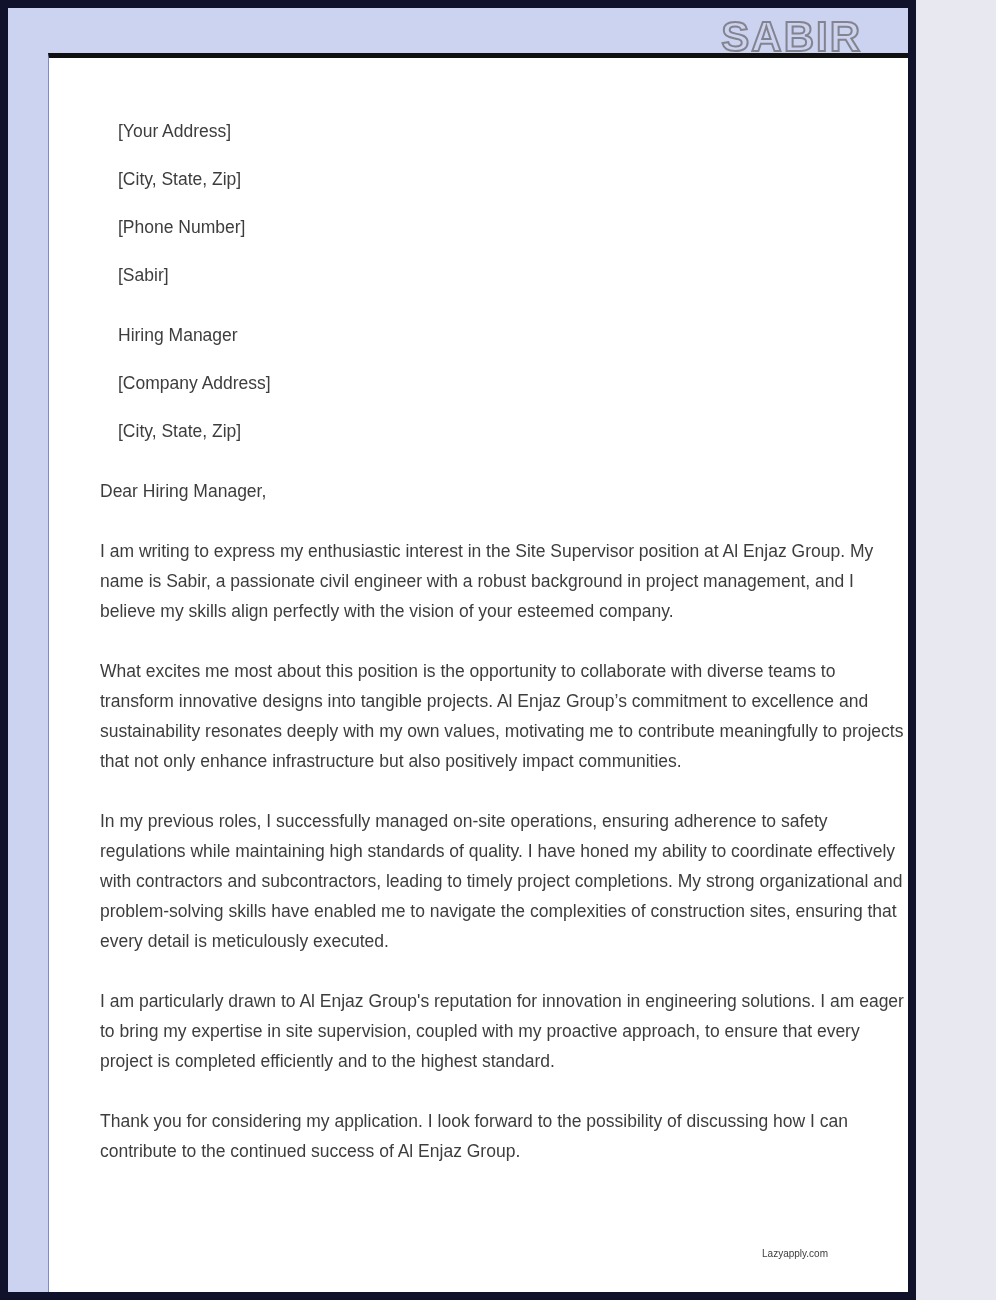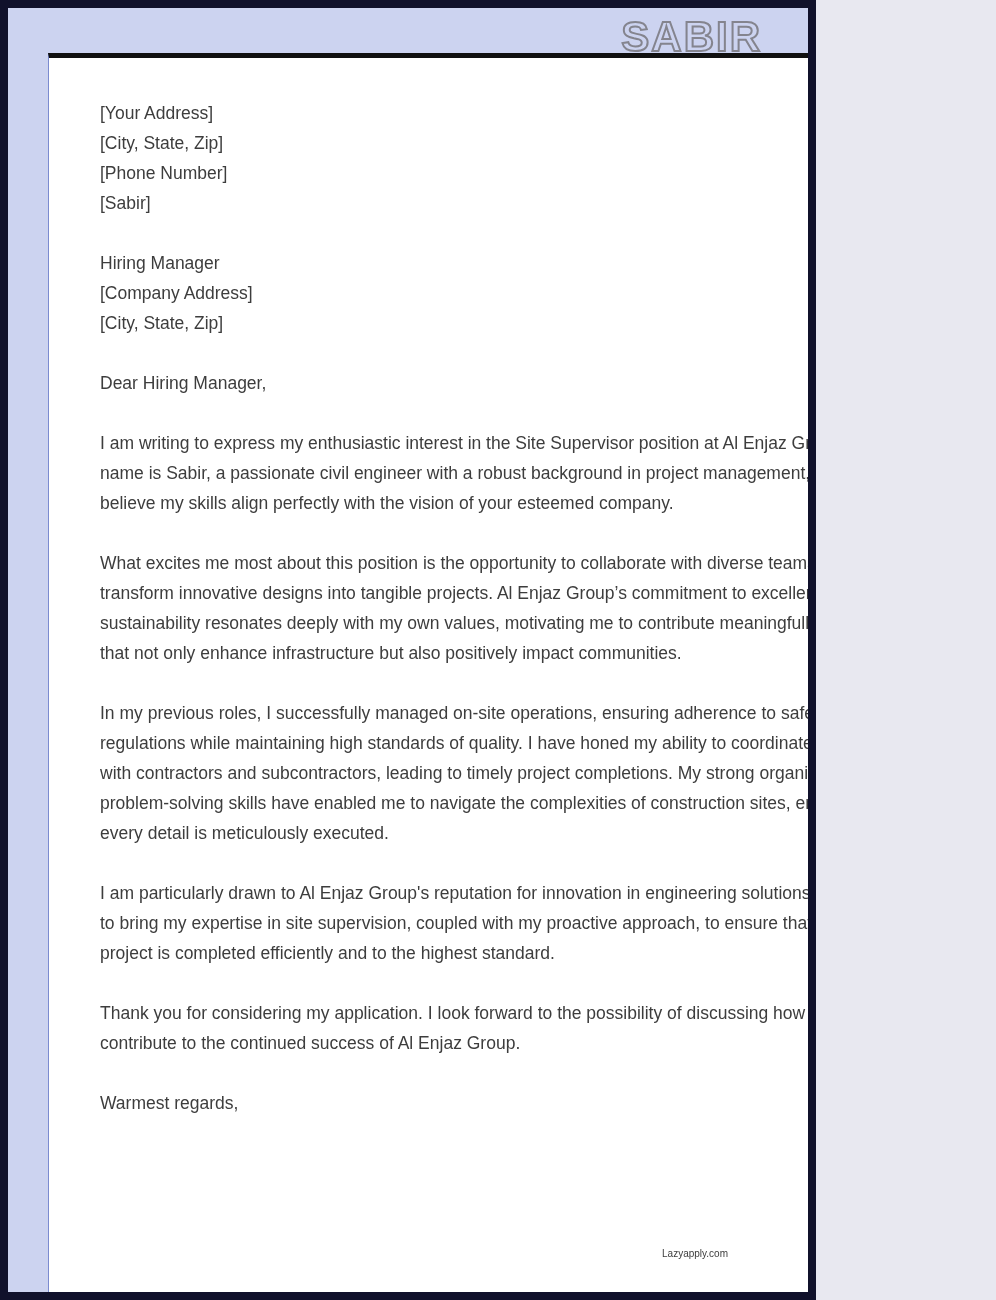--- a/index.html
+++ b/index.html
@@ -2,21 +2,21 @@
 <html><head>
 <meta charset="utf-8">
 <style>
   html, body {
     margin: 0;
     padding: 0;
     background: #e8e8f0;
   }
   .frame {
     position: relative;
-    width: 816px;
+    width: 916px;
     height: 1300px;
     box-sizing: border-box;
     border: 8px solid #10112b;
     background: #ccd3f0;
     overflow: hidden;
     font-family: "Liberation Sans", "DejaVu Sans", sans-serif;
   }
   .brand {
     position: absolute;
     top: 6px;
@@ -36,21 +36,21 @@
     top: 45px;
     width: 900px;
     height: 1500px;
     box-sizing: border-box;
     background: #ffffff;
     border: 1px solid #7b8bd0;
     border-top: 5px solid #101010;
     padding: 40px 42px 0 51px;
   }
   .page p {
-    margin: 0;
+    margin: 18px;
     color: #3d3d3d;
     font-size: 17.5px;
     line-height: 30px;
   }
   .block {
     margin: 0 0 30px 0;
   }
   .para {
     margin: 0 0 30px 0 !important;
     max-width: 816px;
@@ -86,19 +86,18 @@
     </div>
 
     <p class="para">Dear Hiring Manager,</p>
 
     <p class="para">I am writing to express my enthusiastic interest in the Site Supervisor position at Al Enjaz Group. My name is Sabir, a passionate civil engineer with a robust background in project management, and I believe my skills align perfectly with the vision of your esteemed company.</p>
     <p class="para">What excites me most about this position is the opportunity to collaborate with diverse teams to transform innovative designs into tangible projects. Al Enjaz Group’s commitment to excellence and sustainability resonates deeply with my own values, motivating me to contribute meaningfully to projects that not only enhance infrastructure but also positively impact communities.</p>
     <p class="para">In my previous roles, I successfully managed on-site operations, ensuring adherence to safety regulations while maintaining high standards of quality. I have honed my ability to coordinate effectively with contractors and subcontractors, leading to timely project completions. My strong organizational and problem-solving skills have enabled me to navigate the complexities of construction sites, ensuring that every detail is meticulously executed.</p>
     <p class="para">I am particularly drawn to Al Enjaz Group's reputation for innovation in engineering solutions. I am eager to bring my expertise in site supervision, coupled with my proactive approach, to ensure that every project is completed efficiently and to the highest standard.</p>
     <p class="para">Thank you for considering my application. I look forward to the possibility of discussing how I can contribute to the continued success of Al Enjaz Group.</p>
 
-    <p class="para">Warmest regards,</p>
 
   </div>
 
   <div class="watermark">Lazyapply.com</div>
 
 </div>
 
 </body></html>

